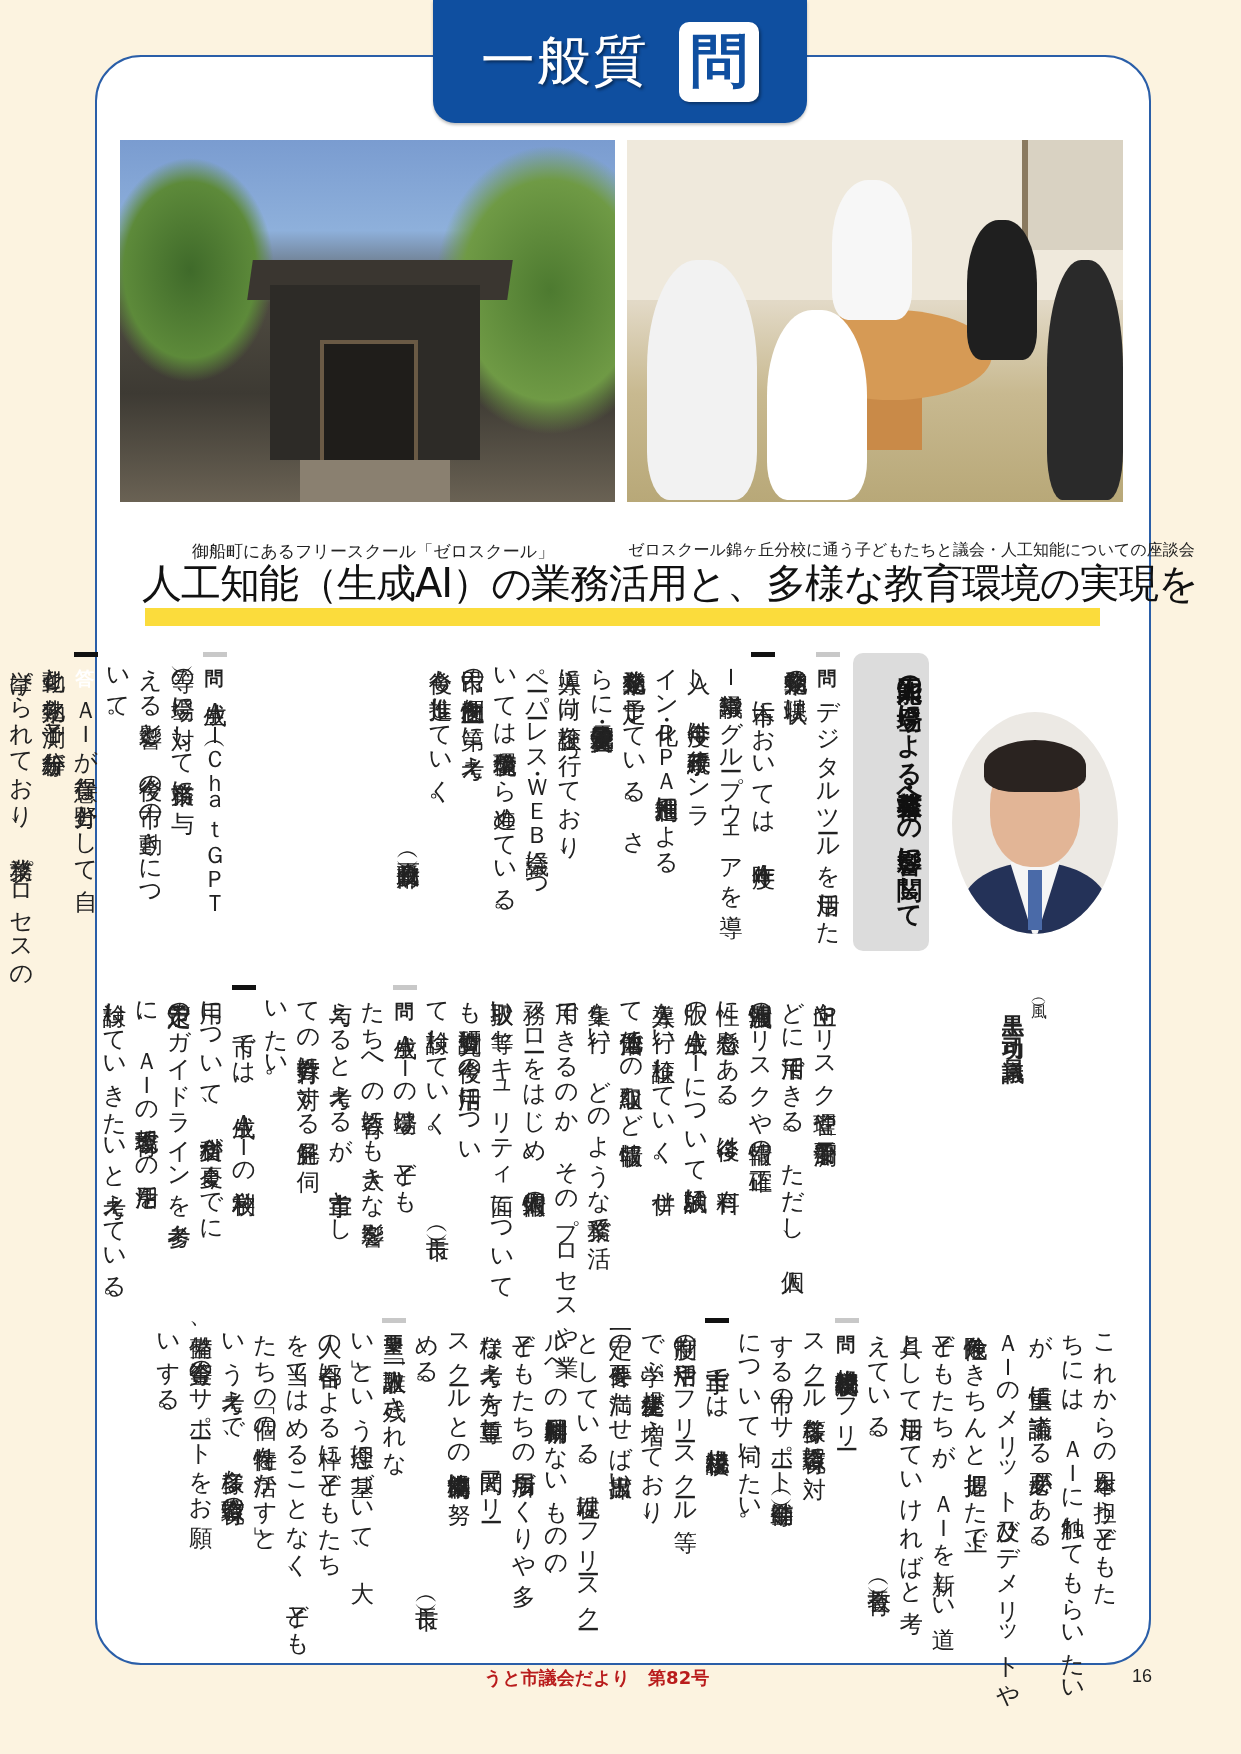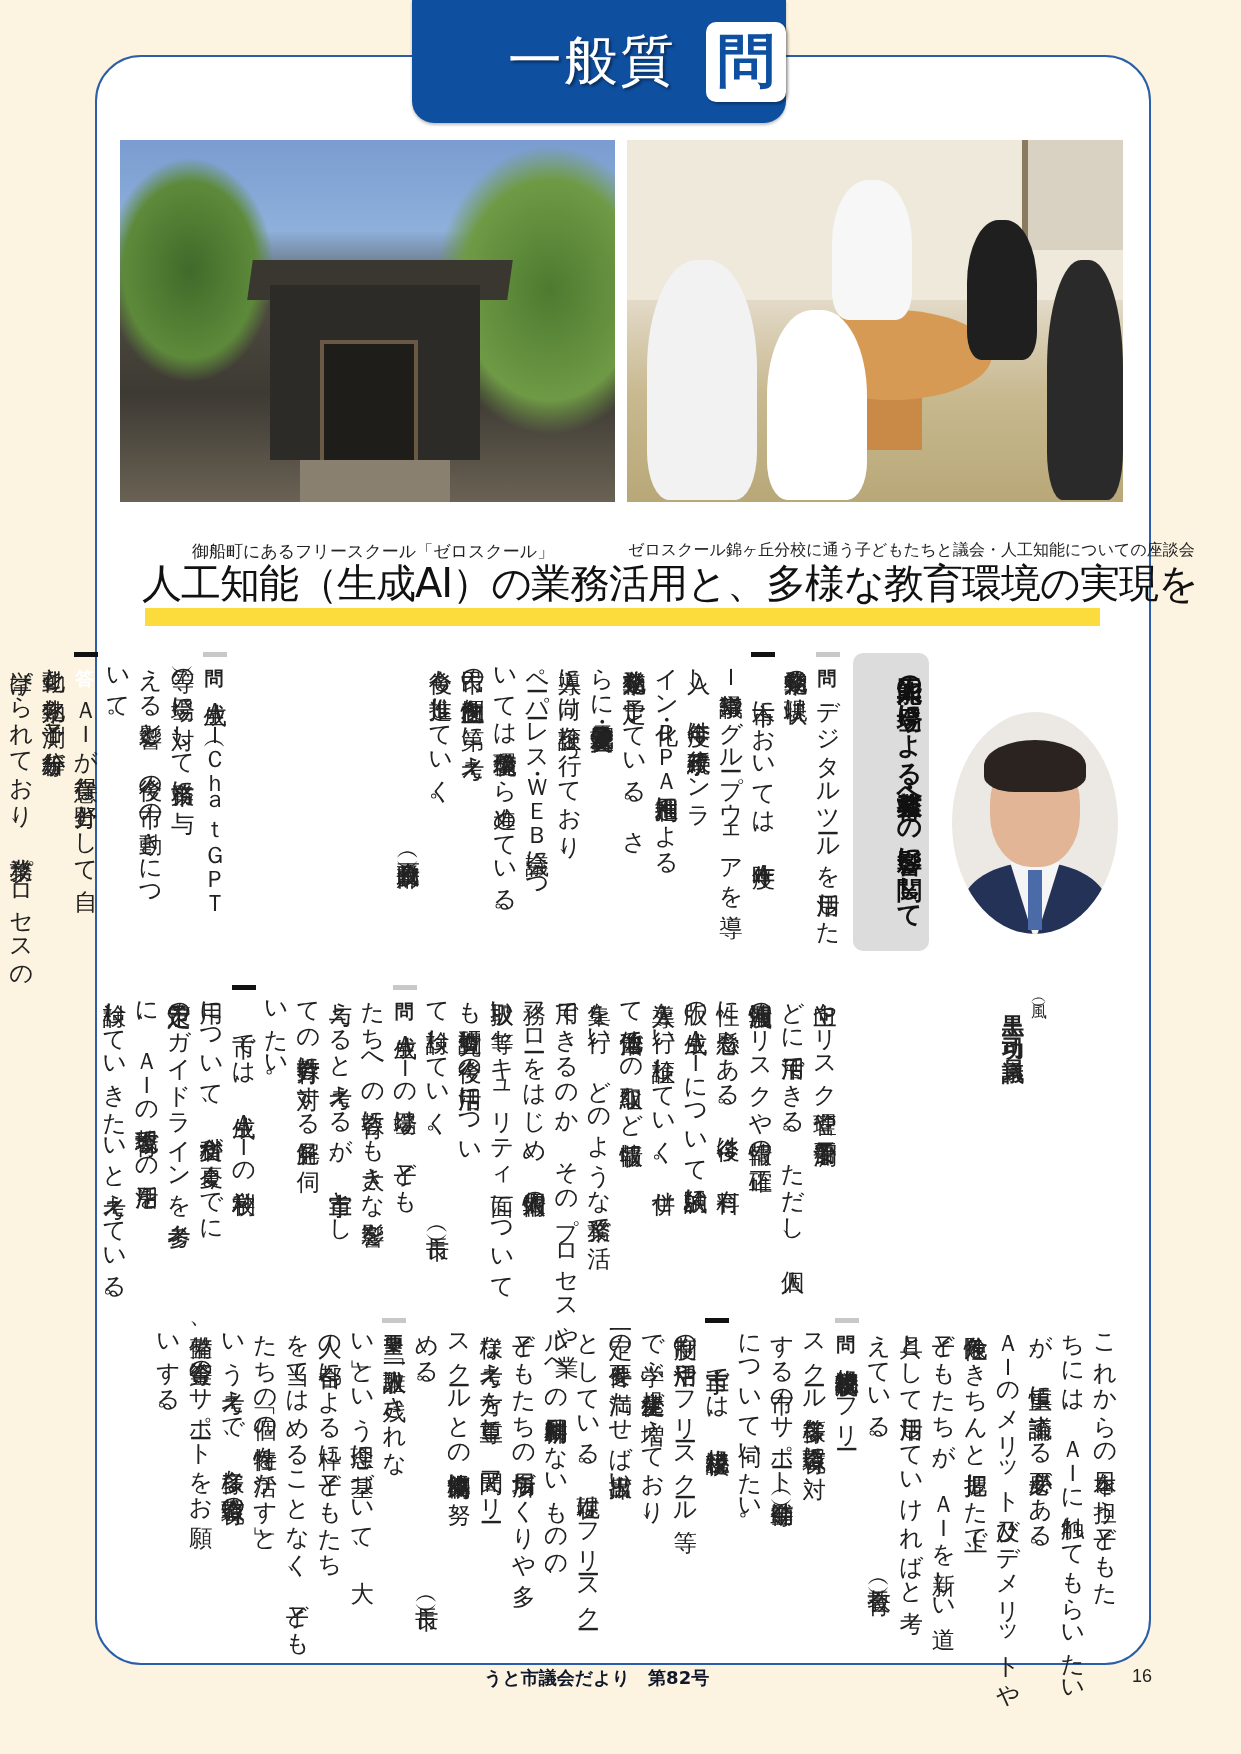--- a/index.html
+++ b/index.html
@@ -1,21 +1,21 @@
 <!DOCTYPE html>
 <html><head>
 <meta charset="utf-8">
 <style>
   html,body{margin:0;padding:0;}
   body{width:1241px;height:1754px;background:#fcf3e0;position:relative;overflow:hidden;
        font-family:"DejaVu Serif",serif;color:#222;}
   .frame{position:absolute;left:95px;top:55px;width:1052px;height:1606px;background:#fff;
          border:2px solid #2a5ea8;border-radius:46px;}
-  .header-tab{position:absolute;left:412px;top:0;width:374px;height:123px;background:#0f4fa0;
-         border-radius:0 0 22px 22px;display:flex;align-items:center;justify-content:flex-end;gap:30px;
+  .header-tab{position:absolute;left:433px;top:0;width:374px;height:123px;background:#0f4fa0;
+         border-radius:0 0 22px 22px;display:flex;align-items:center;justify-content:center;gap:30px;
          box-shadow:0 2px 3px rgba(0,0,0,.25);}
   .header-tab .ippan{font-family:"DejaVu Sans",sans-serif;font-size:54px;color:#fff;letter-spacing:2px;
          text-shadow:2px 2px 3px rgba(0,0,0,.45);}
   .header-tab .mon{width:80px;height:80px;background:#fff;border-radius:10px;display:flex;align-items:center;
          justify-content:center;font-family:"DejaVu Sans",sans-serif;font-weight:bold;font-size:58px;color:#0f4fa0;
          box-shadow:2px 2px 3px rgba(0,0,0,.35);}
   .photo{position:absolute;top:140px;height:362px;overflow:hidden;}
   .photo1{left:120px;width:495px;
      background:
        radial-gradient(ellipse 120px 160px at 70px 130px,#3f6a2a 0%,#5d8a3a 55%,transparent 70%),
@@ -50,21 +50,21 @@
      background:#ece9e4;}
   .portrait .suit{position:absolute;left:10px;top:150px;width:146px;height:90px;background:#243258;border-radius:50% 50% 0 0;}
   .portrait .shirt{position:absolute;left:58px;top:150px;width:50px;height:80px;background:#f5f5f5;clip-path:polygon(0 0,100% 0,50% 100%);}
   .portrait .tie{position:absolute;left:76px;top:158px;width:14px;height:60px;background:#4a6aa8;}
   .portrait .face{position:absolute;left:38px;top:40px;width:90px;height:115px;background:#e2b596;border-radius:45%;}
   .portrait .hair{position:absolute;left:32px;top:28px;width:102px;height:52px;background:#2a2320;border-radius:50% 50% 30% 30%;}
   .member{position:absolute;left:1000px;top:992px;writing-mode:vertical-rl;font-family:"DejaVu Sans",sans-serif;
      font-size:21px;line-height:26px;}
   .member .party{font-size:16px;}
   .member .name{font-weight:bold;font-size:22px;display:block;margin-top:6px;}
-  .footer-left{position:absolute;left:484px;top:1666px;font-family:"DejaVu Sans",sans-serif;font-weight:bold;font-size:18px;color:#0f172a;}
+  .footer-left{position:absolute;left:484px;top:1666px;font-family:"DejaVu Sans",sans-serif;font-weight:bold;font-size:18px;color:#b91c1c;}
   .footer-page{position:absolute;left:1132px;top:1666px;font-family:Liberation Sans, sans-serif;font-size:18px;color:#222;}
 </style>
 </head>
 <body>
 
 <div class="frame"></div>
 
 <div class="header-tab">
   <span class="ippan">一般質</span>
   <span class="mon">問</span>

